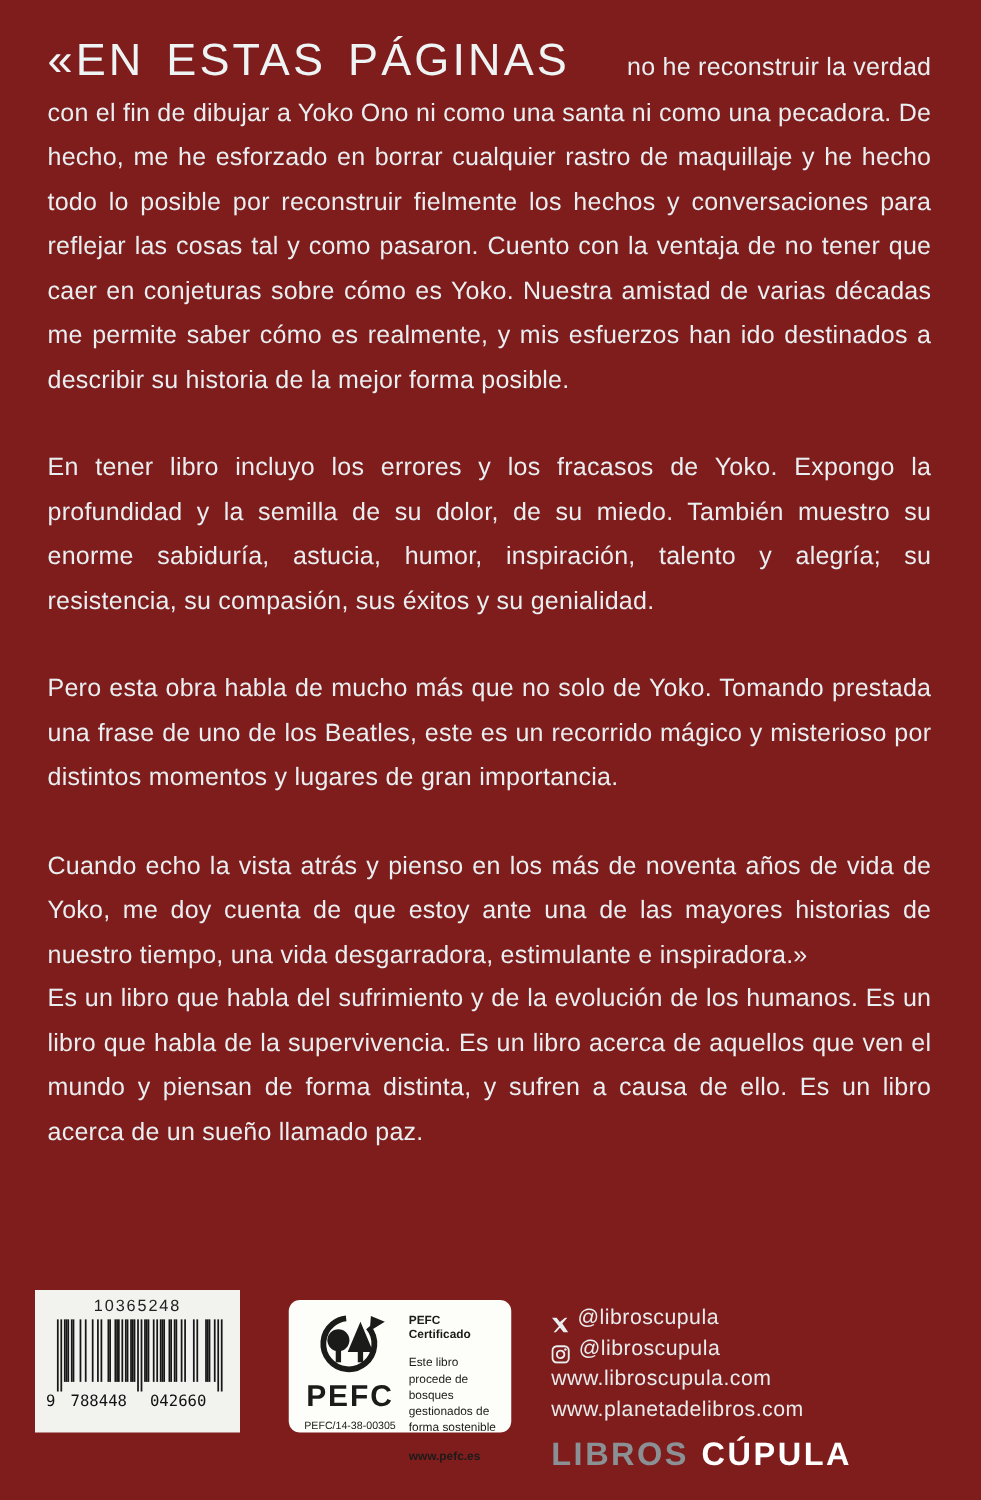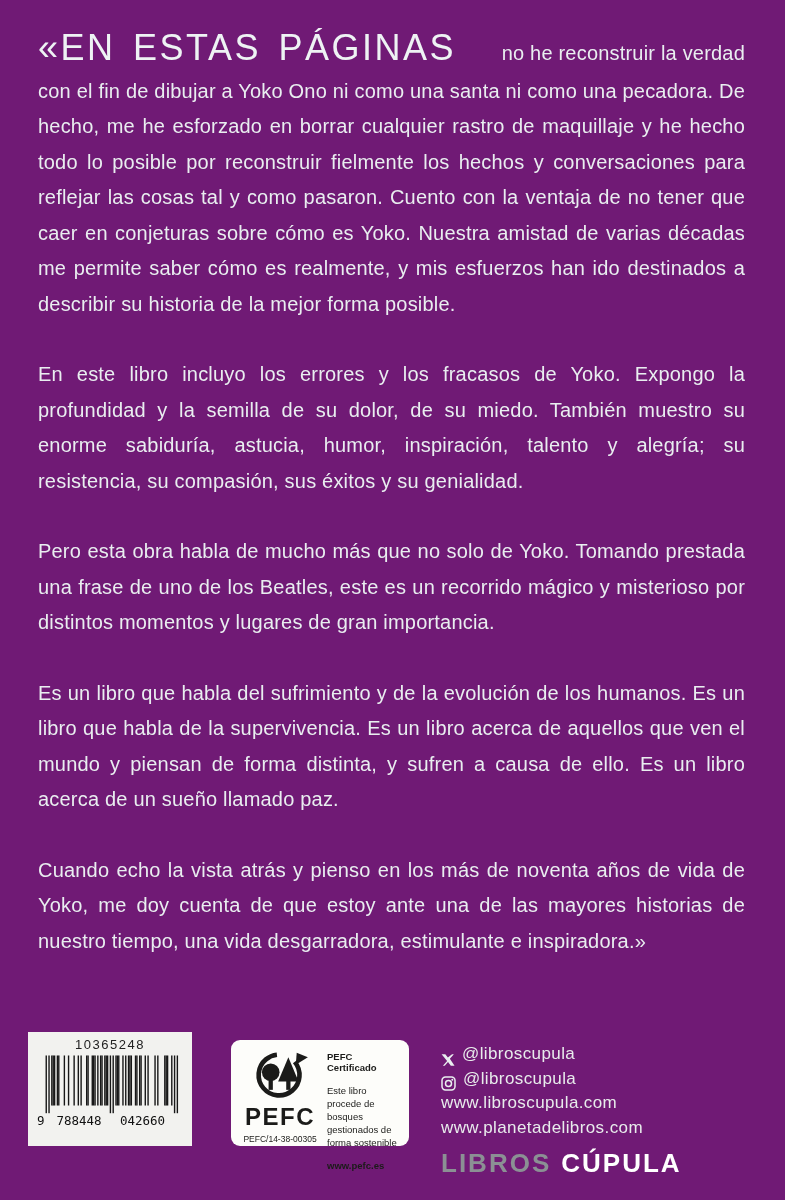--- a/index.html
+++ b/index.html
@@ -1,19 +1,19 @@
 <!DOCTYPE html>
 <html><head>
 <meta charset="utf-8">
 <style>
   html,body{margin:0;padding:0;background:#05141c;}
   .cover{
     position:relative;
     width:785px;height:1200px;
-    background:#701a75;
+    background:#7f1d1d;
     color:#e9eef0;
     font-family:"Liberation Sans", sans-serif;
     overflow:hidden;
   }
   
   .quote{position:absolute;left:38px;right:40px;top:28px;}
   .first-line{
     display:flex;align-items:baseline;justify-content:space-between;
     white-space:nowrap;margin-bottom:6px;
   }
@@ -66,24 +66,24 @@
 <body>
 
 <div class="cover">
 
   <section class="quote">
     <div class="first-line">
       <span class="lead">«EN ESTAS PÁGINAS</span>
       <span class="lead-tail">no he reconstruir la verdad</span>
     </div>
     <p class="para">con el fin de dibujar a Yoko Ono ni como una santa ni como una pecadora. De hecho, me he esforzado en borrar cualquier rastro de maquillaje y he hecho todo lo posible por reconstruir fielmente los hechos y conversaciones para reflejar las cosas tal y como pasaron. Cuento con la ventaja de no tener que caer en conjeturas sobre cómo es Yoko. Nuestra amistad de varias décadas me permite saber cómo es realmente, y mis esfuerzos han ido destinados a describir su historia de la mejor forma posible.</p>
-    <p class="para">En este libro incluyo los errores y los fracasos de Yoko. Expongo la profundidad y la semilla de su dolor, de su miedo. También muestro su enorme sabiduría, astucia, humor, inspiración, talento y alegría; su resistencia, su compasión, sus éxitos y su genialidad.</p>
+    <p class="para">En tener libro incluyo los errores y los fracasos de Yoko. Expongo la profundidad y la semilla de su dolor, de su miedo. También muestro su enorme sabiduría, astucia, humor, inspiración, talento y alegría; su resistencia, su compasión, sus éxitos y su genialidad.</p>
     <p class="para">Pero esta obra habla de mucho más que no solo de Yoko. Tomando prestada una frase de uno de los Beatles, este es un recorrido mágico y misterioso por distintos momentos y lugares de gran importancia.</p>
+    <p class="para last">Cuando echo la vista atrás y pienso en los más de noventa años de vida de Yoko, me doy cuenta de que estoy ante una de las mayores historias de nuestro tiempo, una vida desgarradora, estimulante e inspiradora.»</p>
     <p class="para">Es un libro que habla del sufrimiento y de la evolución de los humanos. Es un libro que habla de la supervivencia. Es un libro acerca de aquellos que ven el mundo y piensan de forma distinta, y sufren a causa de ello. Es un libro acerca de un sueño llamado paz.</p>
-    <p class="para last">Cuando echo la vista atrás y pienso en los más de noventa años de vida de Yoko, me doy cuenta de que estoy ante una de las mayores historias de nuestro tiempo, una vida desgarradora, estimulante e inspiradora.»</p>
   </section>
 
   <footer class="bottom">
 
     <div class="barcode-box">
       <div class="barcode-number">10365248</div>
       <svg id="ean-svg" width="152" height="78" viewBox="0 0 158 78" xmlns="http://www.w3.org/2000/svg">
           <rect x="12.00" y="0" width="1.45" height="60" fill="#171717"></rect>
           <rect x="14.90" y="0" width="1.45" height="60" fill="#171717"></rect>
           <rect x="17.80" y="0" width="1.45" height="52" fill="#171717"></rect>

